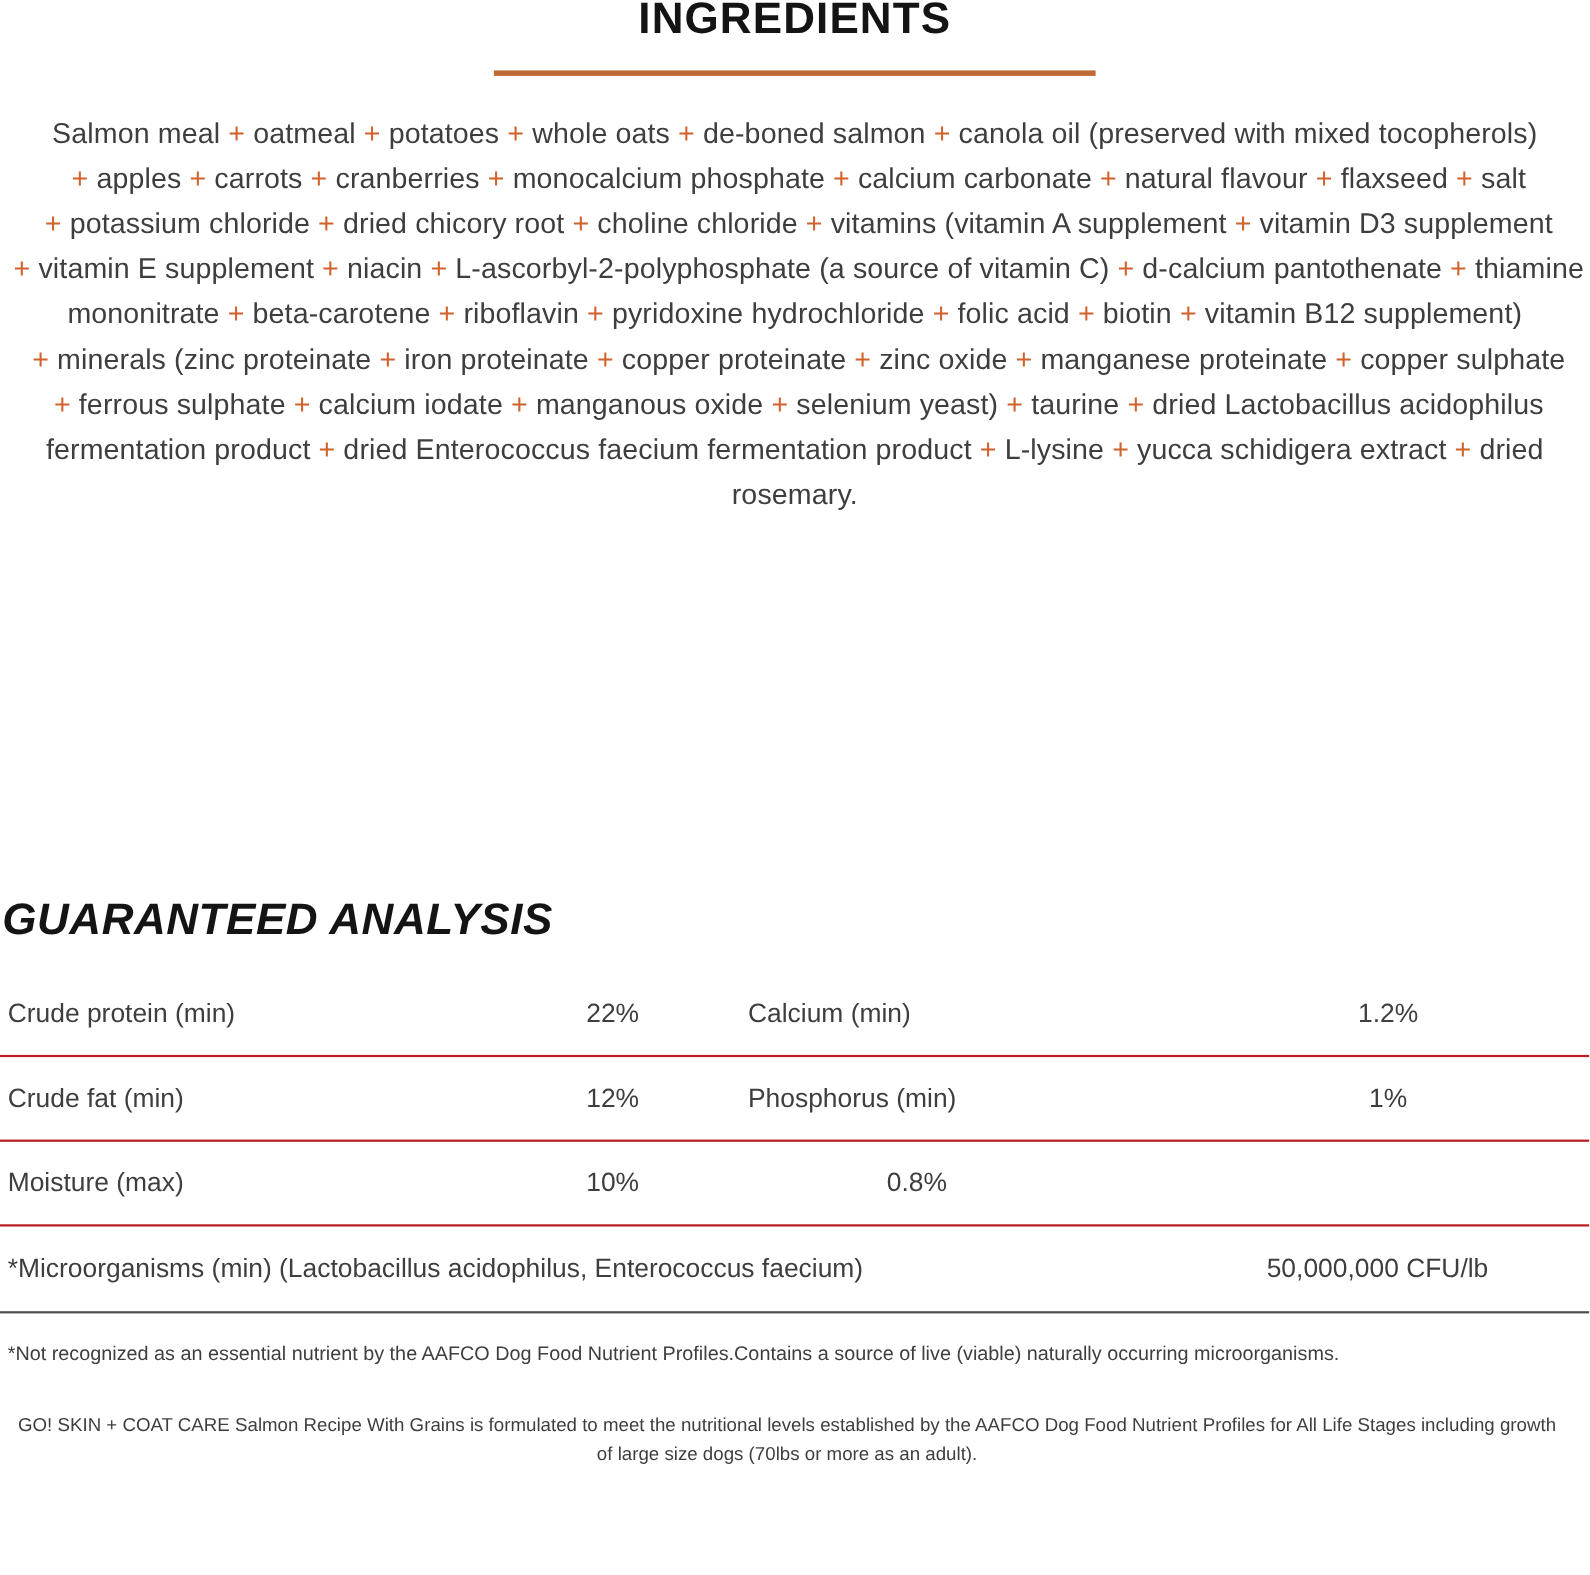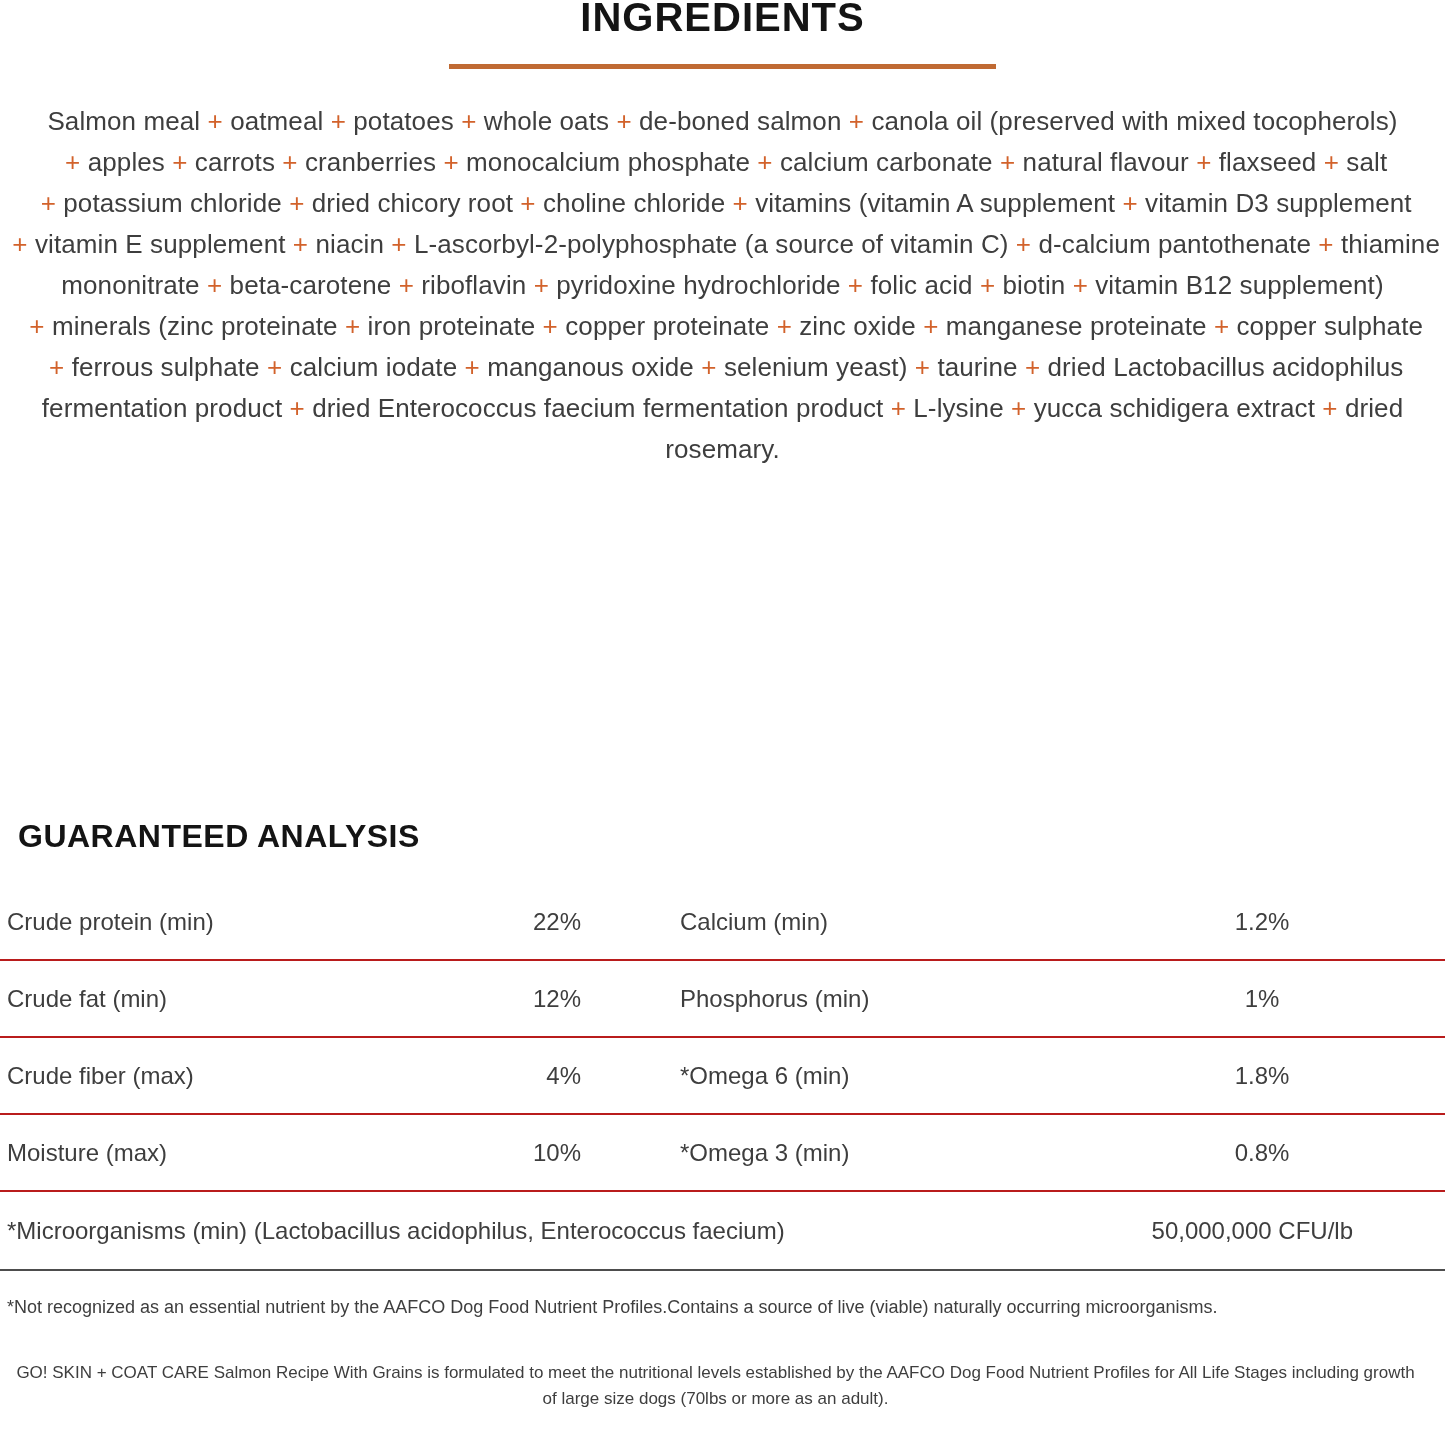--- a/index.html
+++ b/index.html
@@ -36,26 +36,27 @@
     line-height:41px;
     letter-spacing:0.1px;
     color:#3e3e3e;
   }
   .ing-paragraph .plus{
     color:#d2622b;
     white-space:pre;
   }
   
   .ga-title{
-    margin:346px 0 0 18px;
-    font-size:32px;
+    margin:346px 0 0 2px;
+    font-size:40px;
     font-weight:800;
     letter-spacing:0.5px;
     color:#141414;
     line-height:40px;
+    font-style:italic;
   }
   .ga-table{
     margin-top:28px;
     width:1445px;
     font-size:24px;
   }
   .ga-row{
     display:grid;
     grid-template-columns:452px 122px 505px 352px;
     align-items:center;
@@ -119,29 +120,22 @@
           <div class="cell r-label">Calcium (min)</div>
           <div class="cell r-value">1.2%</div>
         </div>
         <div class="ga-row">
           <div class="cell l-label">Crude fat (min)</div>
           <div class="cell l-value">12%</div>
           <div class="cell r-label">Phosphorus (min)</div>
           <div class="cell r-value">1%</div>
         </div>
         <div class="ga-row">
-          <div class="cell l-label">Crude fiber (max)</div>
-          <div class="cell l-value">4%</div>
-          <div class="cell r-label">*Omega 6 (min)</div>
-          <div class="cell r-value">1.8%</div>
-        </div>
-        <div class="ga-row">
           <div class="cell l-label">Moisture (max)</div>
           <div class="cell l-value">10%</div>
-          <div class="cell r-label">*Omega 3 (min)</div>
           <div class="cell r-value">0.8%</div>
         </div>
       </div>
     <div class="ga-full-row">
       <span>*Microorganisms (min) (Lactobacillus acidophilus, Enterococcus faecium)</span>
       <span>50,000,000 CFU/lb</span>
     </div>
   </div>
 
   <p class="footnote-1">*Not recognized as an essential nutrient by the AAFCO Dog Food Nutrient Profiles.Contains a source of live (viable) naturally occurring microorganisms.</p>

